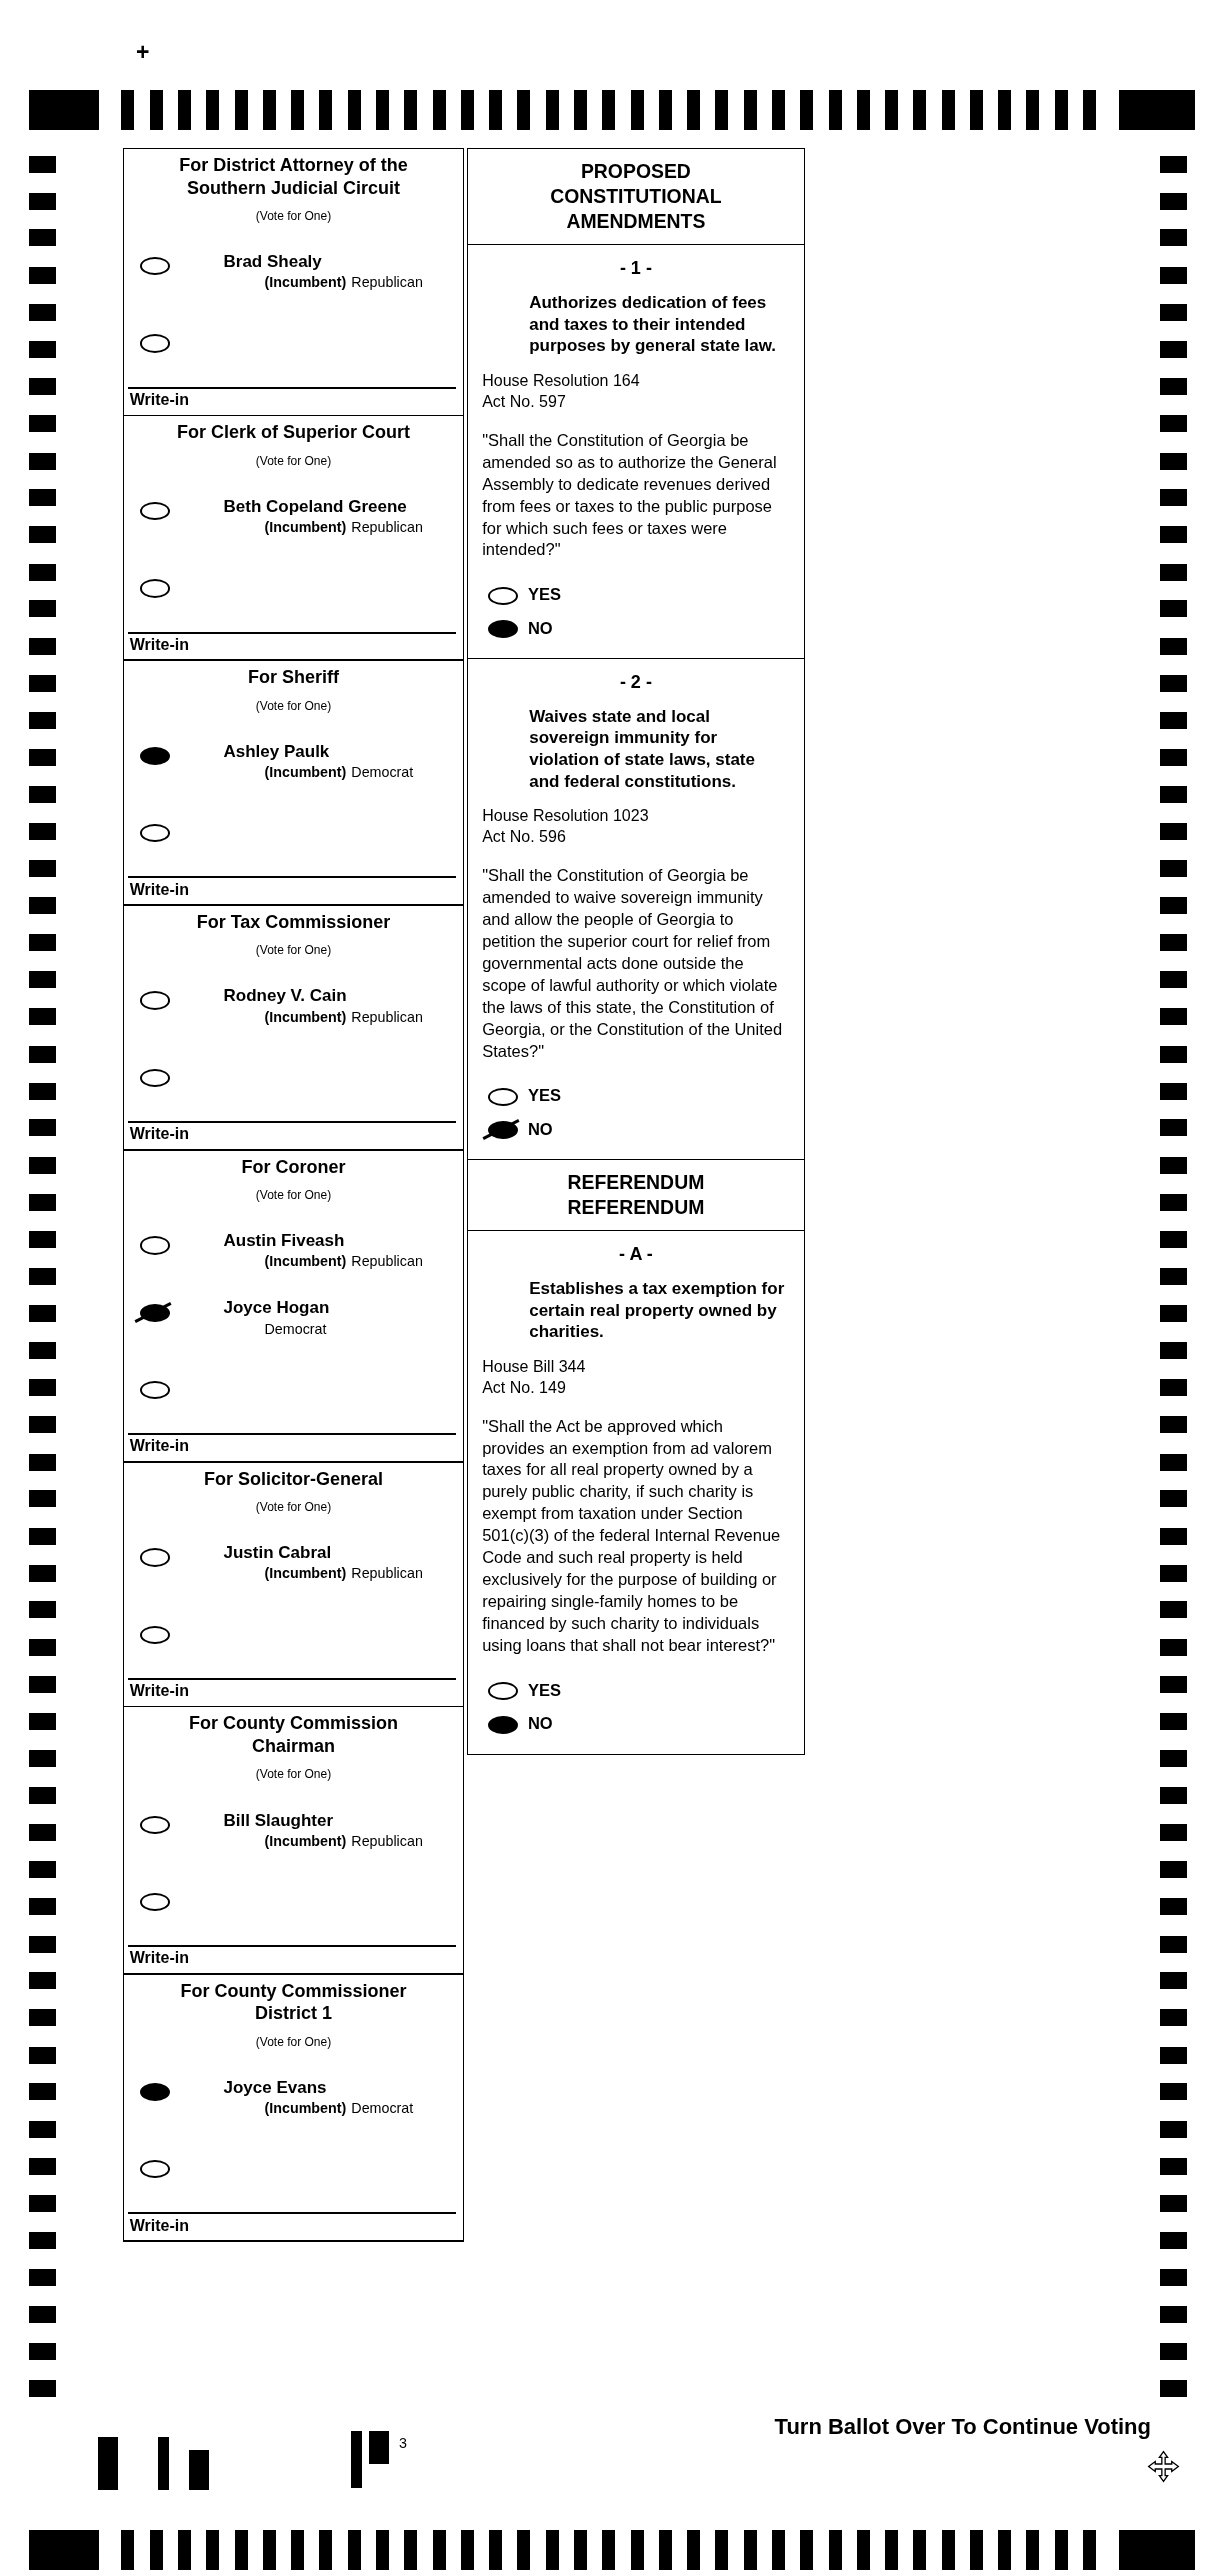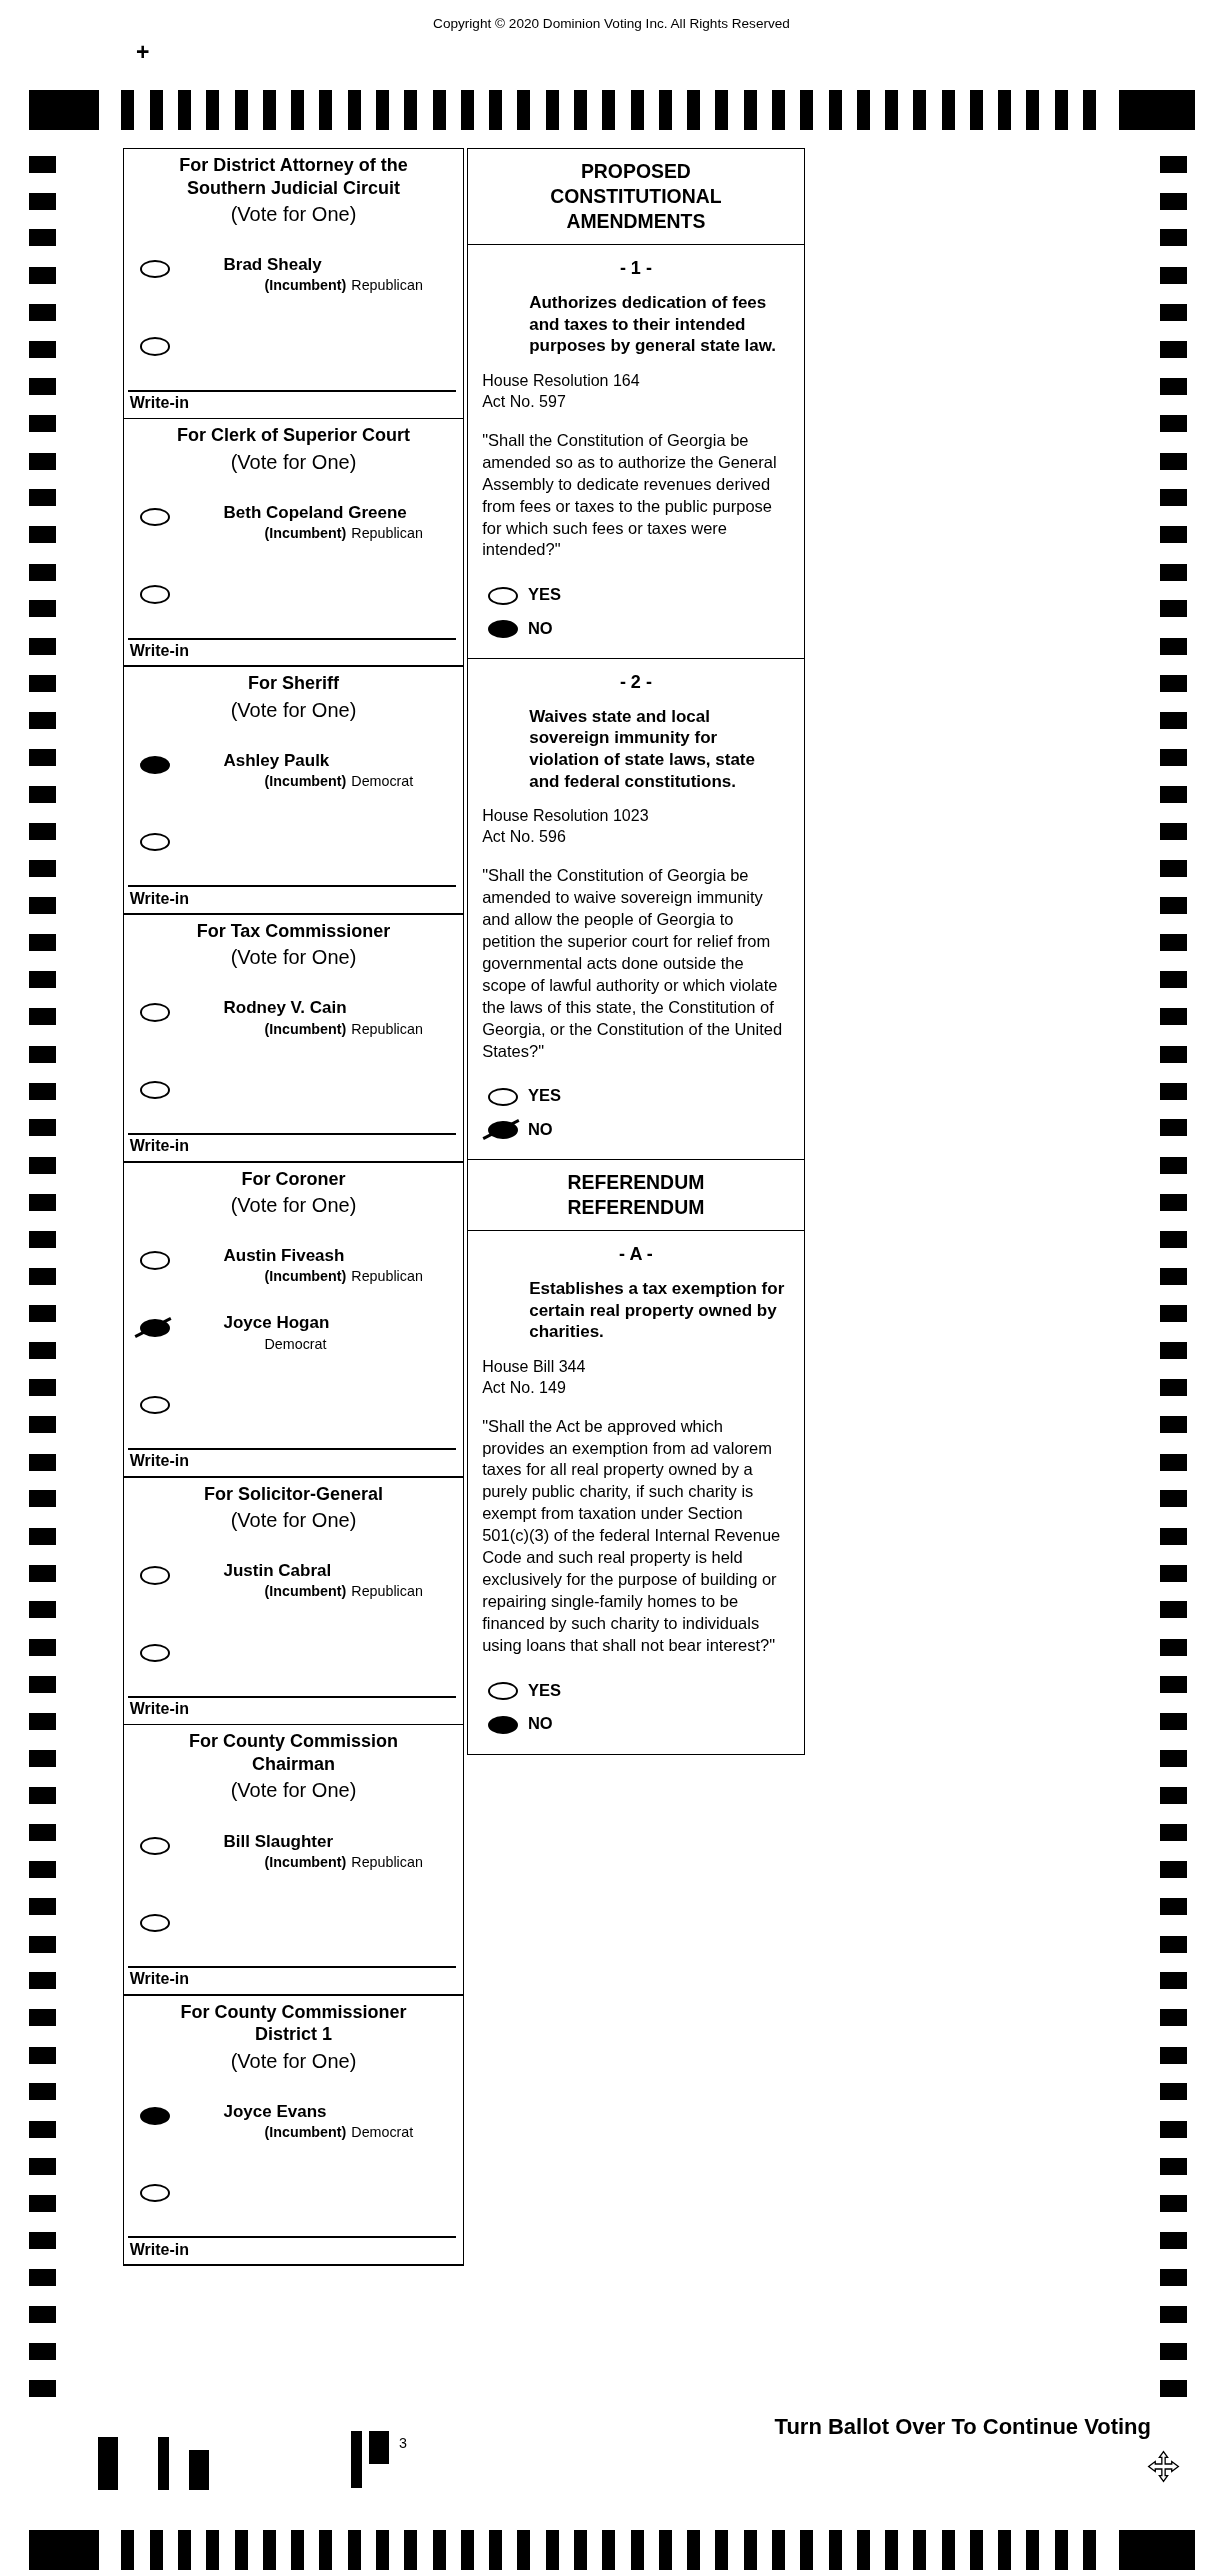--- a/index.html
+++ b/index.html
@@ -21,21 +21,21 @@
   .side-mark{position:absolute;width:26.5px;height:16.5px;background:#000;}
 
   
   .content{position:absolute;top:148px;left:123px;display:flex;align-items:flex-start;}
   .contests-col{width:341px;}
   .measures-col{width:338px;margin-left:2.9px;}
 
   .contest{border:1.4px solid #000;border-bottom-width:2.9px;margin-top:-1.4px;padding-top:5px;background:#fff;}
   .contest:first-child{margin-top:0;}
   .c-title{font-weight:bold;font-size:18px;text-align:center;line-height:1.25;padding:0 7.2px;}
-  .c-sub{font-size:20px;text-align:center;margin-top:4px;}
+  .c-sub{font-size:12px;text-align:center;margin-top:10px;}
   .cand-row{display:flex;align-items:flex-start;margin:32px 7.2px 0 16px;gap:42px;}
   .cand-row.blank{margin-top:42px;min-height:17px;}
   .oval{flex:0 0 auto;width:26px;height:14.3px;border:2.2px solid #000;border-radius:50%;position:relative;background:#fff;margin-top:2.2px;}
   .oval.filled{background:#000;}
   .oval.slash{background:#000;}
   .oval.slash::after{content:"";position:absolute;left:-8.6px;top:5px;width:40px;height:2.9px;background:#000;transform:rotate(-27deg);}
   .cand-text{margin-left:11.5px;margin-top:-2.9px;}
   .cand-name{font-weight:bold;font-size:17px;}
   .cand-detail{font-size:14.3px;margin-top:2.2px;margin-left:41px;}
   .cand-detail b{margin-right:5px;}
@@ -58,21 +58,20 @@
   .id-bar{position:absolute;background:#000;}
   .id-glyph{position:absolute;left:399px;top:2435px;font-size:14.3px;}
   .turn-over{position:absolute;top:2414px;right:72px;font-weight:bold;font-size:22px;text-align:right;}
   .reg-cross{position:absolute;left:1147px;top:2450px;width:33px;height:33px;}
 </style>
 </head>
 <body>
 
 <div class="page">
 
-  <div class="copyright">Copyright © 2020 Dominion Voting Inc. All Rights Reserved</div>
   <div class="plus-mark">+</div>
 
   <div class="band band-top">
     <div class="band-end"></div>
     <div class="band-bars" id="top-bars">
         <span class="band-bar"></span>
         <span class="band-bar"></span>
         <span class="band-bar"></span>
         <span class="band-bar"></span>
         <span class="band-bar"></span>

